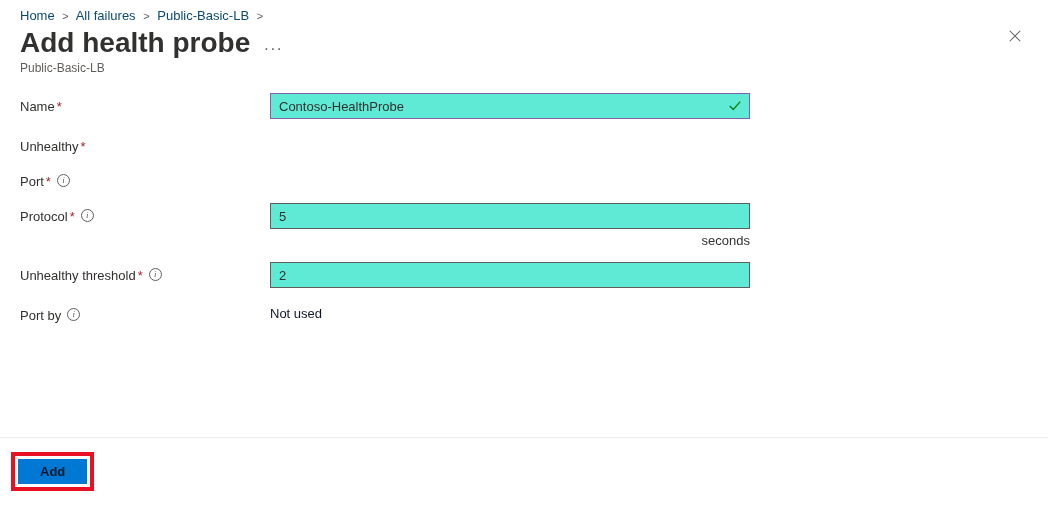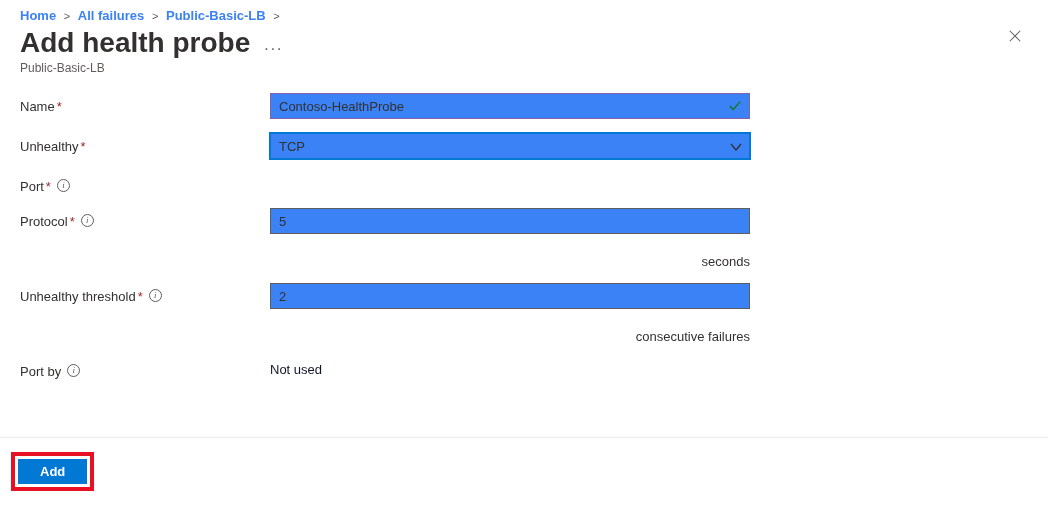--- a/index.html
+++ b/index.html
@@ -14,23 +14,22 @@
       background: #ffffff;
       width: 1048px;
       height: 505px;
       position: relative;
     }
     .breadcrumb {
       padding: 8px 20px 4px 20px;
       font-size: 13px;
     }
     .breadcrumb a {
-      color: #3b82f6;
+      color: #0c4a6e;
       text-decoration: none;
-      font-weight: bold;
     }
     .breadcrumb-sep {
       color: #605e5c;
       margin: 0 4px;
       font-size: 11px;
     }
     .header {
       padding: 0 20px 18px 20px;
       position: relative;
     }
@@ -106,21 +105,21 @@
       position: relative;
     }
     .input-text {
       width: 100%;
       height: 26px;
       padding: 3px 28px 3px 8px;
       border: 1px solid #605e5c;
       font-size: 13px;
       font-family: inherit;
       color: #323130;
-      background: #3b82f6;
+      background: #5eead4;
     }
     .input-name {
       border: 1px solid #8360a8;
     }
     .input-select {
       border: 1px solid #0078d4;
       box-shadow: 0 0 0 1px #0078d4;
     }
     .check-icon {
       position: absolute;
@@ -136,21 +135,21 @@
       top: 8px;
       color: #323130;
       width: 12px;
       height: 12px;
       pointer-events: none;
     }
     .hint-text {
       text-align: right;
       font-size: 13px;
       color: #323130;
-      margin-top: 20px;
+      margin-top: 4px;
     }
     .static-value {
       padding-top: 4px;
       font-size: 13px;
       color: #0f172a;
     }
     .footer {
       position: absolute;
       bottom: 0;
       left: 0;
@@ -158,21 +157,21 @@
       border-top: 1px solid #edebe9;
       padding: 14px 11px;
     }
     .highlight-box {
       display: inline-block;
       border: 4px solid #e81123;
       padding: 3px;
     }
     .add-btn {
       background: #0078d4;
-      color: #ffffff;
+      color: #0f172a;
       border: none;
       padding: 5px 22px;
       font-size: 13px;
       font-weight: 600;
       font-family: inherit;
       cursor: pointer;
     }
   </style>
 </head>
 <body>
@@ -210,26 +209,20 @@
         <path d="M2 8 L6 12 L14 3" stroke="currentColor" stroke-width="1.5" fill="none"></path>
       </svg>
     </div>
   </div>
 
   <div class="form-row">
     <div class="form-label">
       <span>Unhealthy</span>
       <span class="required">*</span>
     </div>
-    <div class="form-field">
-      <input type="text" class="input-text input-select" readonly="" value="TCP" style="">
-      <svg class="chevron-icon" viewBox="0 0 12 12">
-        <path d="M1 3 L6 9 L11 3" stroke="currentColor" stroke-width="1.3" fill="none"></path>
-      </svg>
-    </div>
   </div>
 
   <div class="form-row">
     <div class="form-label">
       <span>Port</span>
       <span class="required">*</span>
       <span class="info-icon">i</span>
     </div>
   </div>
 
@@ -246,21 +239,20 @@
   </div>
 
   <div class="form-row">
     <div class="form-label">
       <span>Unhealthy threshold</span>
       <span class="required">*</span>
       <span class="info-icon">i</span>
     </div>
     <div class="form-field">
       <input type="text" class="input-text" value="2" style="">
-      <div class="hint-text">consecutive failures</div>
     </div>
   </div>
 
   <div class="form-row">
     <div class="form-label">
       <span>Port by</span>
       <span class="info-icon">i</span>
     </div>
     <div class="static-value">Not used</div>
   </div>

